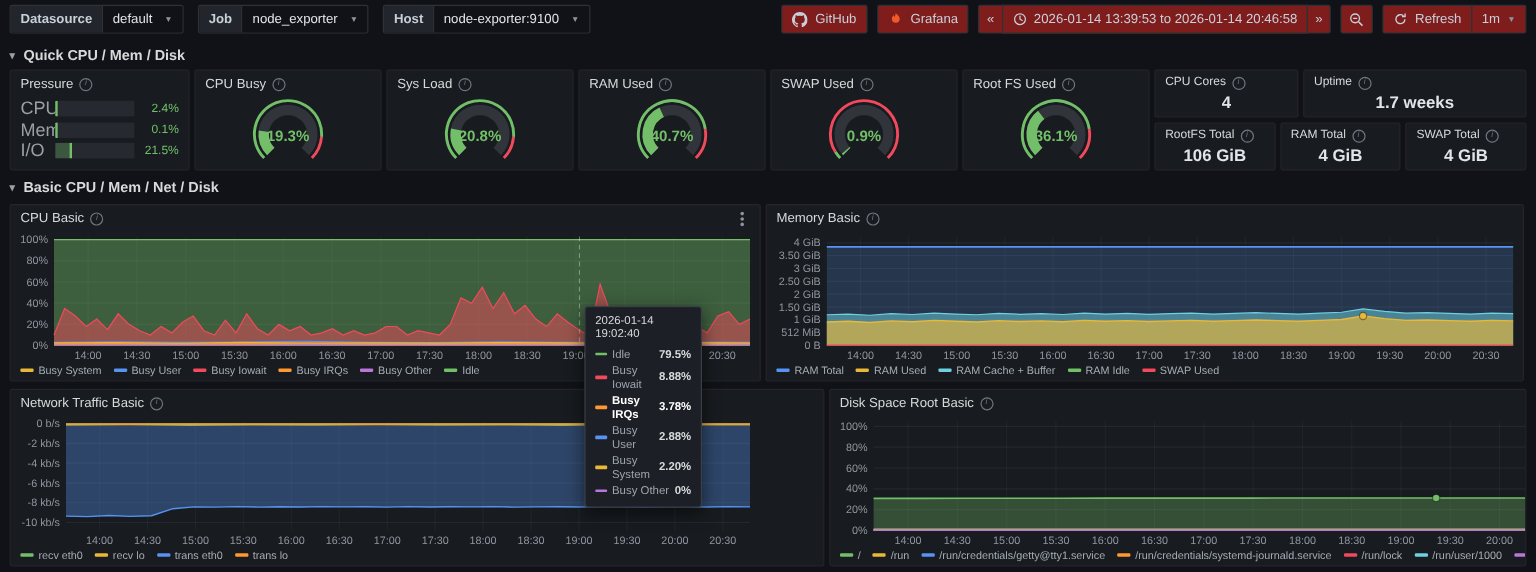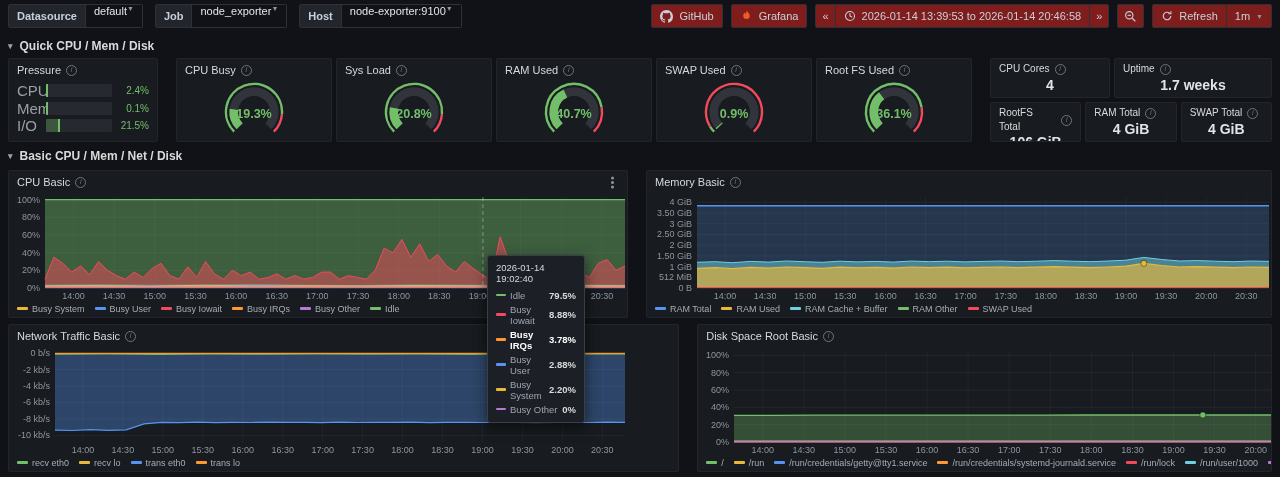--- a/index.html
+++ b/index.html
@@ -6,35 +6,35 @@
   html,body{width:1280px;height:477px;overflow:hidden}
   body{background:#111217;font-family:"Liberation Sans",sans-serif;color:#ccccdc;font-size:11px}
   svg{display:block}
   svg text{font-family:"Liberation Sans",sans-serif}
   button{font-family:inherit;cursor:pointer}
 
   .topbar{height:32px;display:flex;justify-content:space-between;align-items:center;padding:4px 8px}
   .vars{display:flex;gap:12px;align-items:center}
   .var{display:flex;align-items:stretch;height:24px;border:1px solid #2c3235;border-radius:2px;overflow:hidden}
   .var-label{background:#22252b;padding:3px 8px;color:#c7d0d9;display:flex;align-items:center;border-right:1px solid #2c3235;font-weight:bold}
-  .var-value{background:#111217;padding:0 8px;color:#e3e4e8;display:flex;gap:0;align-items:flex-start}
+  .var-value{background:#111217;padding:0 8px;color:#e3e4e8;display:flex;gap:10px;align-items:center}
   .caret{font-size:7px;color:#8e949e}
   .controls{display:flex;gap:8px;align-items:center}
   .btn{display:flex;align-items:center;gap:6px;height:24px;padding:0 8px;border:1px solid #2c3235;border-radius:2px;background:#7f1d1d;color:#c7d0d9;font-size:11px;white-space:nowrap}
   .btn.sq{padding:0 6px}
   .btn-group{display:flex}
   .btn-group .btn{border-radius:0}
   .btn-group .btn:first-child{border-radius:2px 0 0 2px}
   .btn-group .btn:last-child{border-radius:0 2px 2px 0}
   .btn-group .btn + .btn{margin-left:-1px}
 
   .section{display:flex;align-items:center;gap:7px;padding:7px 8px 5px;font-size:12px;font-weight:bold;color:#d8d9da;cursor:pointer}
   .chev{font-size:9px;color:#9aa0a6}
 
-  .row{display:flex;gap:18px;padding:0 8px}
+  .row{display:flex;gap:4px;padding:0 8px}
   .panel{background:#181b1f;border:1px solid #23252b;border-radius:2px;position:relative;overflow:hidden;display:flex;flex-direction:column}
   .panel-header{display:flex;align-items:center;gap:5px;padding:4px 8px 2px;font-size:11px;color:#d8d9da;line-height:14px}
   .panel-title{font-weight:500}
   .info{width:11px;height:11px;border:1px solid #6e7580;border-radius:50%;font-size:7px;display:inline-flex;align-items:center;justify-content:center;color:#6e7580;font-style:italic;flex:none}
   .kebab{margin-left:auto;width:14px;height:14px;display:flex;align-items:center;justify-content:center}
   .kdot{width:3px;height:3px;border-radius:50%;background:#8e949e;box-shadow:0 -4.5px 0 #8e949e,0 4.5px 0 #8e949e}
 
   .pressure-rows{flex:1;display:flex;flex-direction:column;justify-content:space-evenly;padding:2px 8px 6px}
   .p-row{display:flex;align-items:center;gap:5px}
   .p-label{width:24px;color:#9aa0a6;font-size:15px}
@@ -472,21 +472,21 @@
             <span class="legend-item">
               <span class="sw" style="background: rgb(234, 184, 57);"></span>
               <span>RAM Used</span>
             </span>
             <span class="legend-item">
               <span class="sw" style="background: rgb(110, 208, 224);"></span>
               <span>RAM Cache + Buffer</span>
             </span>
             <span class="legend-item">
               <span class="sw" style="background: rgb(115, 191, 105);"></span>
-              <span>RAM Other</span>
+              <span>RAM Idle</span>
             </span>
             <span class="legend-item">
               <span class="sw" style="background: rgb(242, 73, 92);"></span>
               <span>SWAP Used</span>
             </span>
           </div>
         </div>
     </div>
   </div>
 

